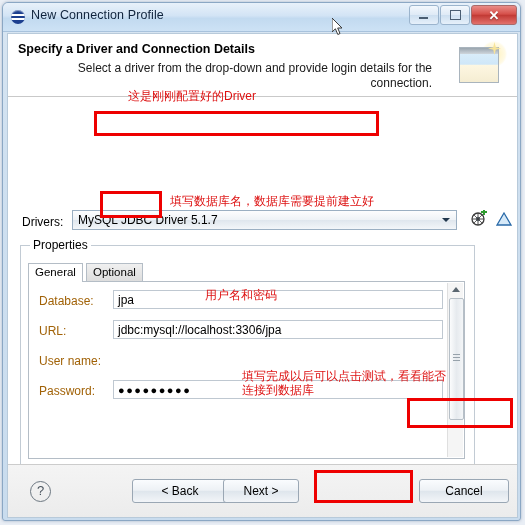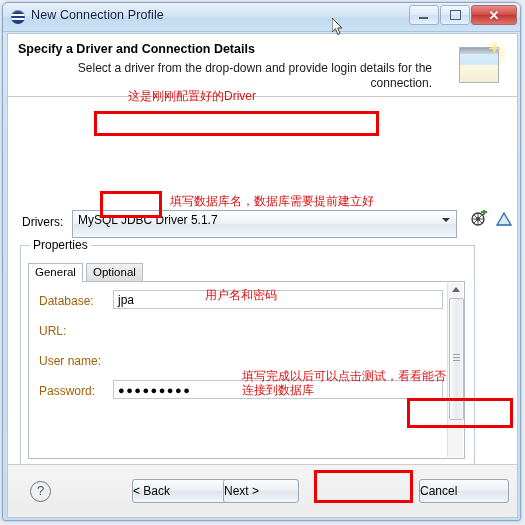--- a/index.html
+++ b/index.html
@@ -180,21 +180,21 @@
   
   .lbl {
     position: absolute;
     font-size: 12px;
     color: #000000;
   }
   .drivers-label { left: 14px; top: 118px; }
   .combo {
     position: absolute;
     left: 64px; top: 113px;
-    width: 385px; height: 28px;
+    width: 385px; height: 20px;
     box-sizing: border-box;
     border: 1px solid #9bafc2;
     background: linear-gradient(to bottom, #fdfdfe 0%, #eef2f6 50%, #dfe6ed 51%, #f3f6f9 100%);
   }
   .combo-text {
     position: absolute;
     left: 5px; top: 2px;
     font-size: 12px;
     color: #000000;
   }
@@ -356,20 +356,21 @@
 
   
   .btn {
     position: absolute;
     box-sizing: border-box;
     border: 1px solid #9aa7b4;
     border-radius: 3px;
     background: linear-gradient(to bottom, #fafcfe 0%, #edf1f5 47%, #dee5ec 50%, #f2f5f8 100%);
     font-size: 12px;
     color: #000000;
+    text-align: center;
     line-height: 22px;
     height: 24px;
   }
   .btn.focused {
     border-color: #6a9ec4;
     background: linear-gradient(to bottom, #f3faff 0%, #dceefb 47%, #cbe4f8 50%, #e7f4fd 100%);
     box-shadow: inset 0 0 0 1px #ffffff;
   }
 
   
@@ -482,20 +483,21 @@
           <div class="tab selected">General</div>
           <div class="tab unselected">Optional</div>
         </div>
 
         <div class="tabpanel">
 
           <div class="field-label" style="top:12px;">Database:</div>
           <div class="field-input" style="top:8px; width:330px;">jpa</div>
 
           <div class="field-label" style="top:42px;">URL:</div>
+          <div class="field-input" style="top:38px; width:330px;">jdbc:mysql://localhost:3306/jpa</div>
 
           <div class="field-label" style="top:72px;">User name:</div>
 
           <div class="field-label" style="top:102px;">Password:</div>
           <div class="field-input pw-dots" style="top:98px; width:330px;">●●●●●●●●●</div>
 
 
           <div class="vscroll">
             <div class="arrow-up"></div>
             <div class="thumb"></div>

